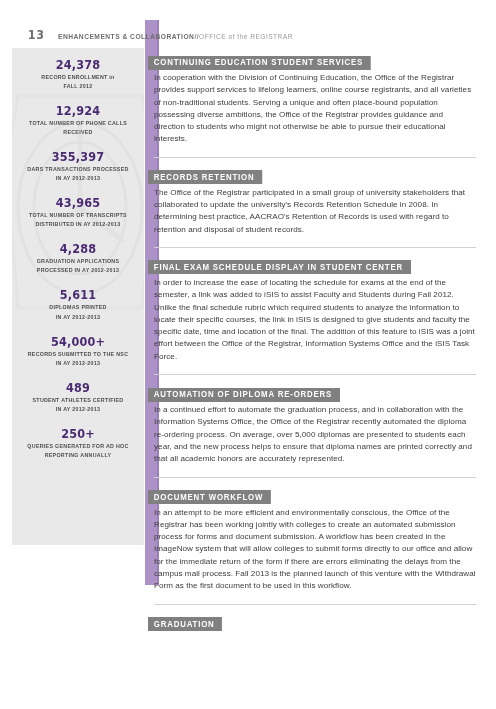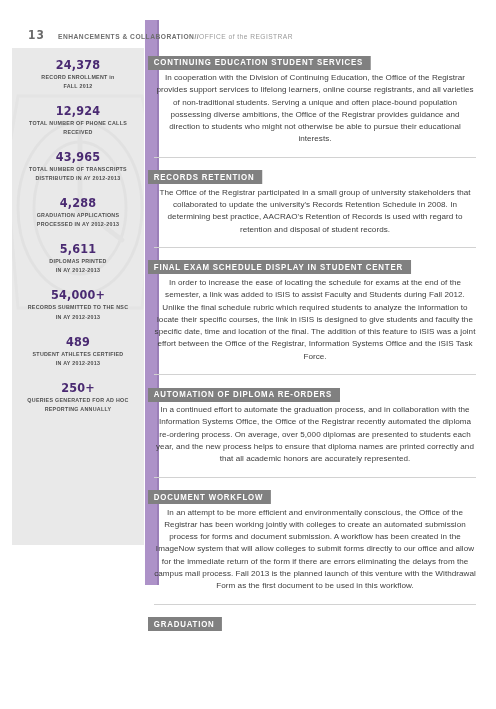--- a/index.html
+++ b/index.html
@@ -150,21 +150,21 @@
     margin-left: -2px;
     margin-bottom: 2.5px;
     transform: scaleX(0.96);
     transform-origin: left center;
     white-space: nowrap;
   }
   .section-body {
     font-size: 8.1px;
     line-height: 1.52;
     color: #3d3d3d;
-    text-align: center;
+    text-align: left;
     padding-left: 4px;
     padding-right: 4px;
     letter-spacing: 0.04px;
   }
 
   .hairline {
     border-top: 0.6px solid #d2d2d2;
     margin: 6px 4px 8px 4px;
   }
 </style>
@@ -193,20 +193,25 @@
       <div class="stat">
         <div class="stat-value">24,378</div>
         <div class="stat-label">RECORD ENROLLMENT in
 FALL 2012</div>
       </div>
       <div class="stat">
         <div class="stat-value">12,924</div>
         <div class="stat-label">TOTAL NUMBER OF PHONE CALLS RECEIVED</div>
       </div>
       <div class="stat">
+        <div class="stat-value">355,397</div>
+        <div class="stat-label">DARS TRANSACTIONS PROCESSED
+IN AY 2012-2013</div>
+      </div>
+      <div class="stat">
         <div class="stat-value">43,965</div>
         <div class="stat-label">TOTAL NUMBER OF TRANSCRIPTS
 DISTRIBUTED IN AY 2012-2013</div>
       </div>
       <div class="stat">
         <div class="stat-value">4,288</div>
         <div class="stat-label">GRADUATION APPLICATIONS
 PROCESSED IN AY 2012-2013</div>
       </div>
       <div class="stat">

